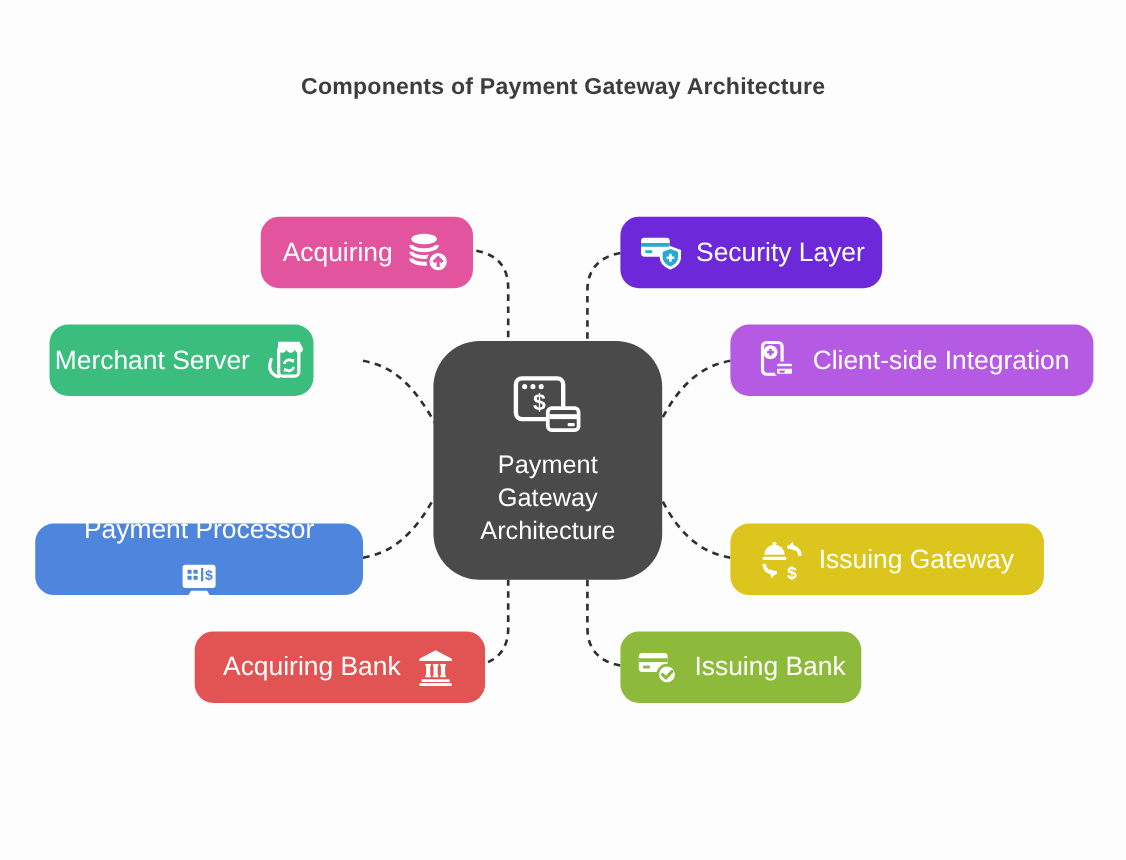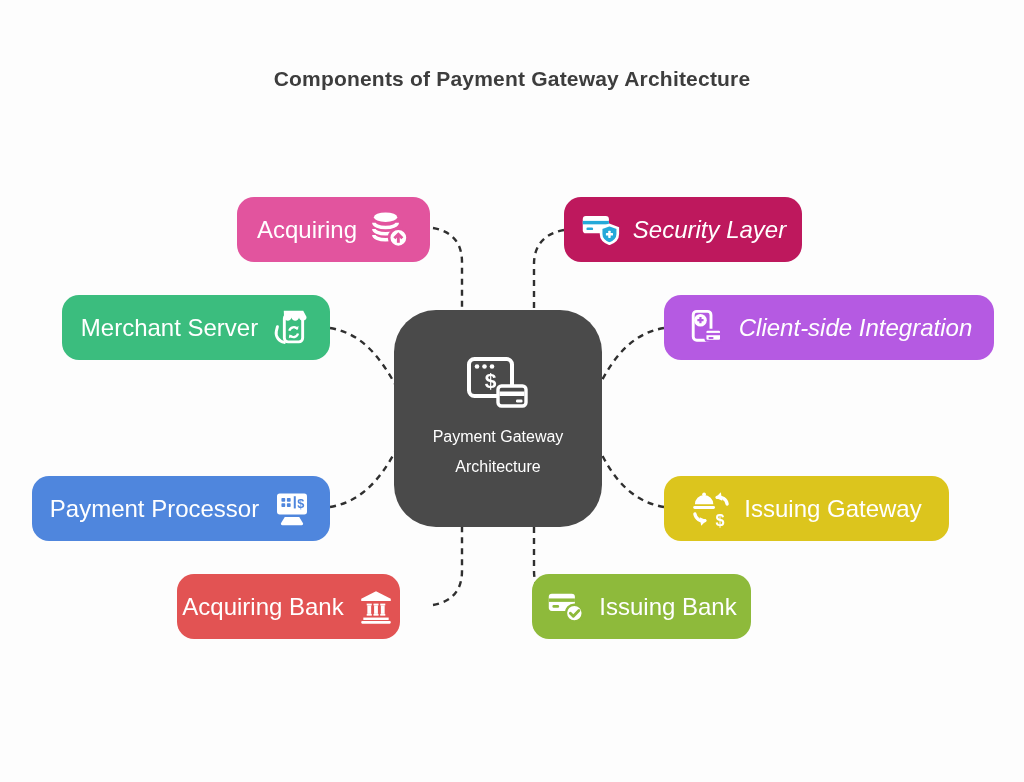--- a/index.html
+++ b/index.html
@@ -68,34 +68,34 @@
     flex-direction: column;
     align-items: center;
     justify-content: center;
     gap: 10px;
     z-index: 2;
     color: #ffffff;
   }
   .center-node .center-label {
     width: 160px;
     text-align: center;
-    font-size: 16px;
+    font-size: 23px;
     line-height: 30px;
     font-weight: 400;
   }
 
   
   .n-database  { left: 237px; top: 197px; width: 193px; }
   .n-security  { left: 564px; top: 197px; width: 238px; }
-  .n-merchant  { left: 62px;  top: 295px; width: 268px; }
-  .n-client    { left: 664px; top: 295px; width: 330px; font-style: italic; }
+  .n-merchant  { left: 45px;  top: 295px; width: 240px; }
+  .n-client    { left: 664px; top: 295px; width: 330px; }
   .n-processor { left: 32px;  top: 476px; width: 298px; }
   .n-gateway   { left: 664px; top: 476px; width: 285px; }
-  .n-acquiring { left: 177px; top: 574px; width: 223px; }
-  .n-issuing   { left: 532px; top: 574px; width: 219px; }
+  .n-acquiring { left: 177px; top: 574px; width: 264px; }
+  .n-issuing   { left: 564px; top: 574px; width: 219px; }
 </style>
 </head>
 <body>
 
 <div class="canvas">
 
   <div class="title">Components of Payment Gateway Architecture</div>
 
   <svg class="connectors" viewBox="0 0 1024 782" aria-hidden="true">
     <path d="M433 228 C456 232 462 247 462 262 L462 310"></path>
@@ -128,21 +128,21 @@
       <ellipse cx="14" cy="6.5" rx="10.5" ry="4.3" fill="#fff"></ellipse>
       <path d="M3.5 11.5 c0 2.4 4.7 4.3 10.5 4.3 s10.5 -1.9 10.5 -4.3" fill="none" stroke="#fff" stroke-width="3.2"></path>
       <path d="M3.5 17 c0 2.4 4.7 4.3 10.5 4.3 s10.5 -1.9 10.5 -4.3" fill="none" stroke="#fff" stroke-width="3.2"></path>
       <path d="M3.5 22.5 c0 2.4 4.7 4.3 10.5 4.3 s10.5 -1.9 10.5 -4.3" fill="none" stroke="#fff" stroke-width="3.2"></path>
       <circle cx="25.5" cy="25" r="8.3" fill="#fff" style="stroke:var(--bg)" stroke-width="2.4"></circle>
       <path d="M25.5 29.5 v-7.5" style="stroke:var(--bg)" stroke-width="2.6" fill="none"></path>
       <path d="M21.9 25.4 l3.6 -3.6 3.6 3.6" style="stroke:var(--bg)" stroke-width="2.6" fill="none"></path>
     </svg>
   </div>
 
-  <div class="node n-security" style="background: #be185d; font-style: italic; --bg: #25a9d9;">
+  <div class="node n-security" style="background: #6d28d9; --bg: #25a9d9;">
     <svg class="ic" width="40" height="40" viewBox="0 0 36 36">
       <rect x="2.5" y="5.5" width="23.5" height="15.5" rx="2.8" fill="#fff"></rect>
       <rect x="2.5" y="9.8" width="23.5" height="3.1" style="fill:var(--bg)"></rect>
       <rect x="5.8" y="15.8" width="6" height="2.3" rx="1.1" style="fill:var(--bg)"></rect>
       <path d="M26.5 13.5 l7.5 2.8 v5.2 c0 4.4 -3.2 7.2 -7.5 8.8 c-4.3 -1.6 -7.5 -4.4 -7.5 -8.8 v-5.2 Z" style="fill:var(--bg)" stroke="#fff" stroke-width="2.4"></path>
       <rect x="23.3" y="20.8" width="6.4" height="2.2" rx="0.5" fill="#fff"></rect>
       <rect x="25.4" y="18.7" width="2.2" height="6.4" rx="0.5" fill="#fff"></rect>
     </svg>
     <span class="lbl">Security Layer</span>
   </div>
@@ -166,21 +166,21 @@
       <circle cx="13" cy="11" r="5.7" fill="#fff"></circle>
       <rect x="10.2" y="10" width="5.6" height="2" rx="0.4" style="fill:var(--bg)"></rect>
       <rect x="12" y="8.2" width="2" height="5.6" rx="0.4" style="fill:var(--bg)"></rect>
       <rect x="17.5" y="19.5" width="14" height="10" rx="1.9" fill="#fff" style="stroke:var(--bg)" stroke-width="1.8"></rect>
       <rect x="17.5" y="22.4" width="14" height="2.1" style="fill:var(--bg)"></rect>
       <rect x="20.2" y="26" width="4.6" height="1.8" rx="0.8" style="fill:var(--bg)"></rect>
     </svg>
     <span class="lbl">Client-side Integration</span>
   </div>
 
-  <div class="node n-processor" style="background: rgb(79, 134, 221); --bg: #4f86dd;">
+  <div class="node n-processor" style="background: rgb(79, 134, 221); flex-direction: column; --bg: #4f86dd;">
     <span class="lbl">Payment Processor</span>
     <svg class="ic" width="40" height="40" viewBox="0 0 36 36">
       <rect x="4.5" y="4" width="27" height="19" rx="2.5" fill="#fff"></rect>
       <rect x="8.5" y="8" width="3.4" height="3.4" rx="0.7" style="fill:var(--bg)"></rect>
       <rect x="13.4" y="8" width="3.4" height="3.4" rx="0.7" style="fill:var(--bg)"></rect>
       <rect x="8.5" y="12.9" width="3.4" height="3.4" rx="0.7" style="fill:var(--bg)"></rect>
       <rect x="13.4" y="12.9" width="3.4" height="3.4" rx="0.7" style="fill:var(--bg)"></rect>
       <rect x="19.6" y="6.5" width="1.8" height="11" style="fill:var(--bg)"></rect>
       <text x="26" y="16.8" text-anchor="middle" font-size="11.5" font-weight="bold" style="fill:var(--bg)" font-family="Liberation Sans, sans-serif">$</text>
       <path d="M11.5 25.3 h13 l3.3 5.2 c0.6 1 -0.1 2.1 -1.2 2.1 h-17.2 c-1.1 0 -1.8 -1.1 -1.2 -2.1 z" fill="#fff"></path>

